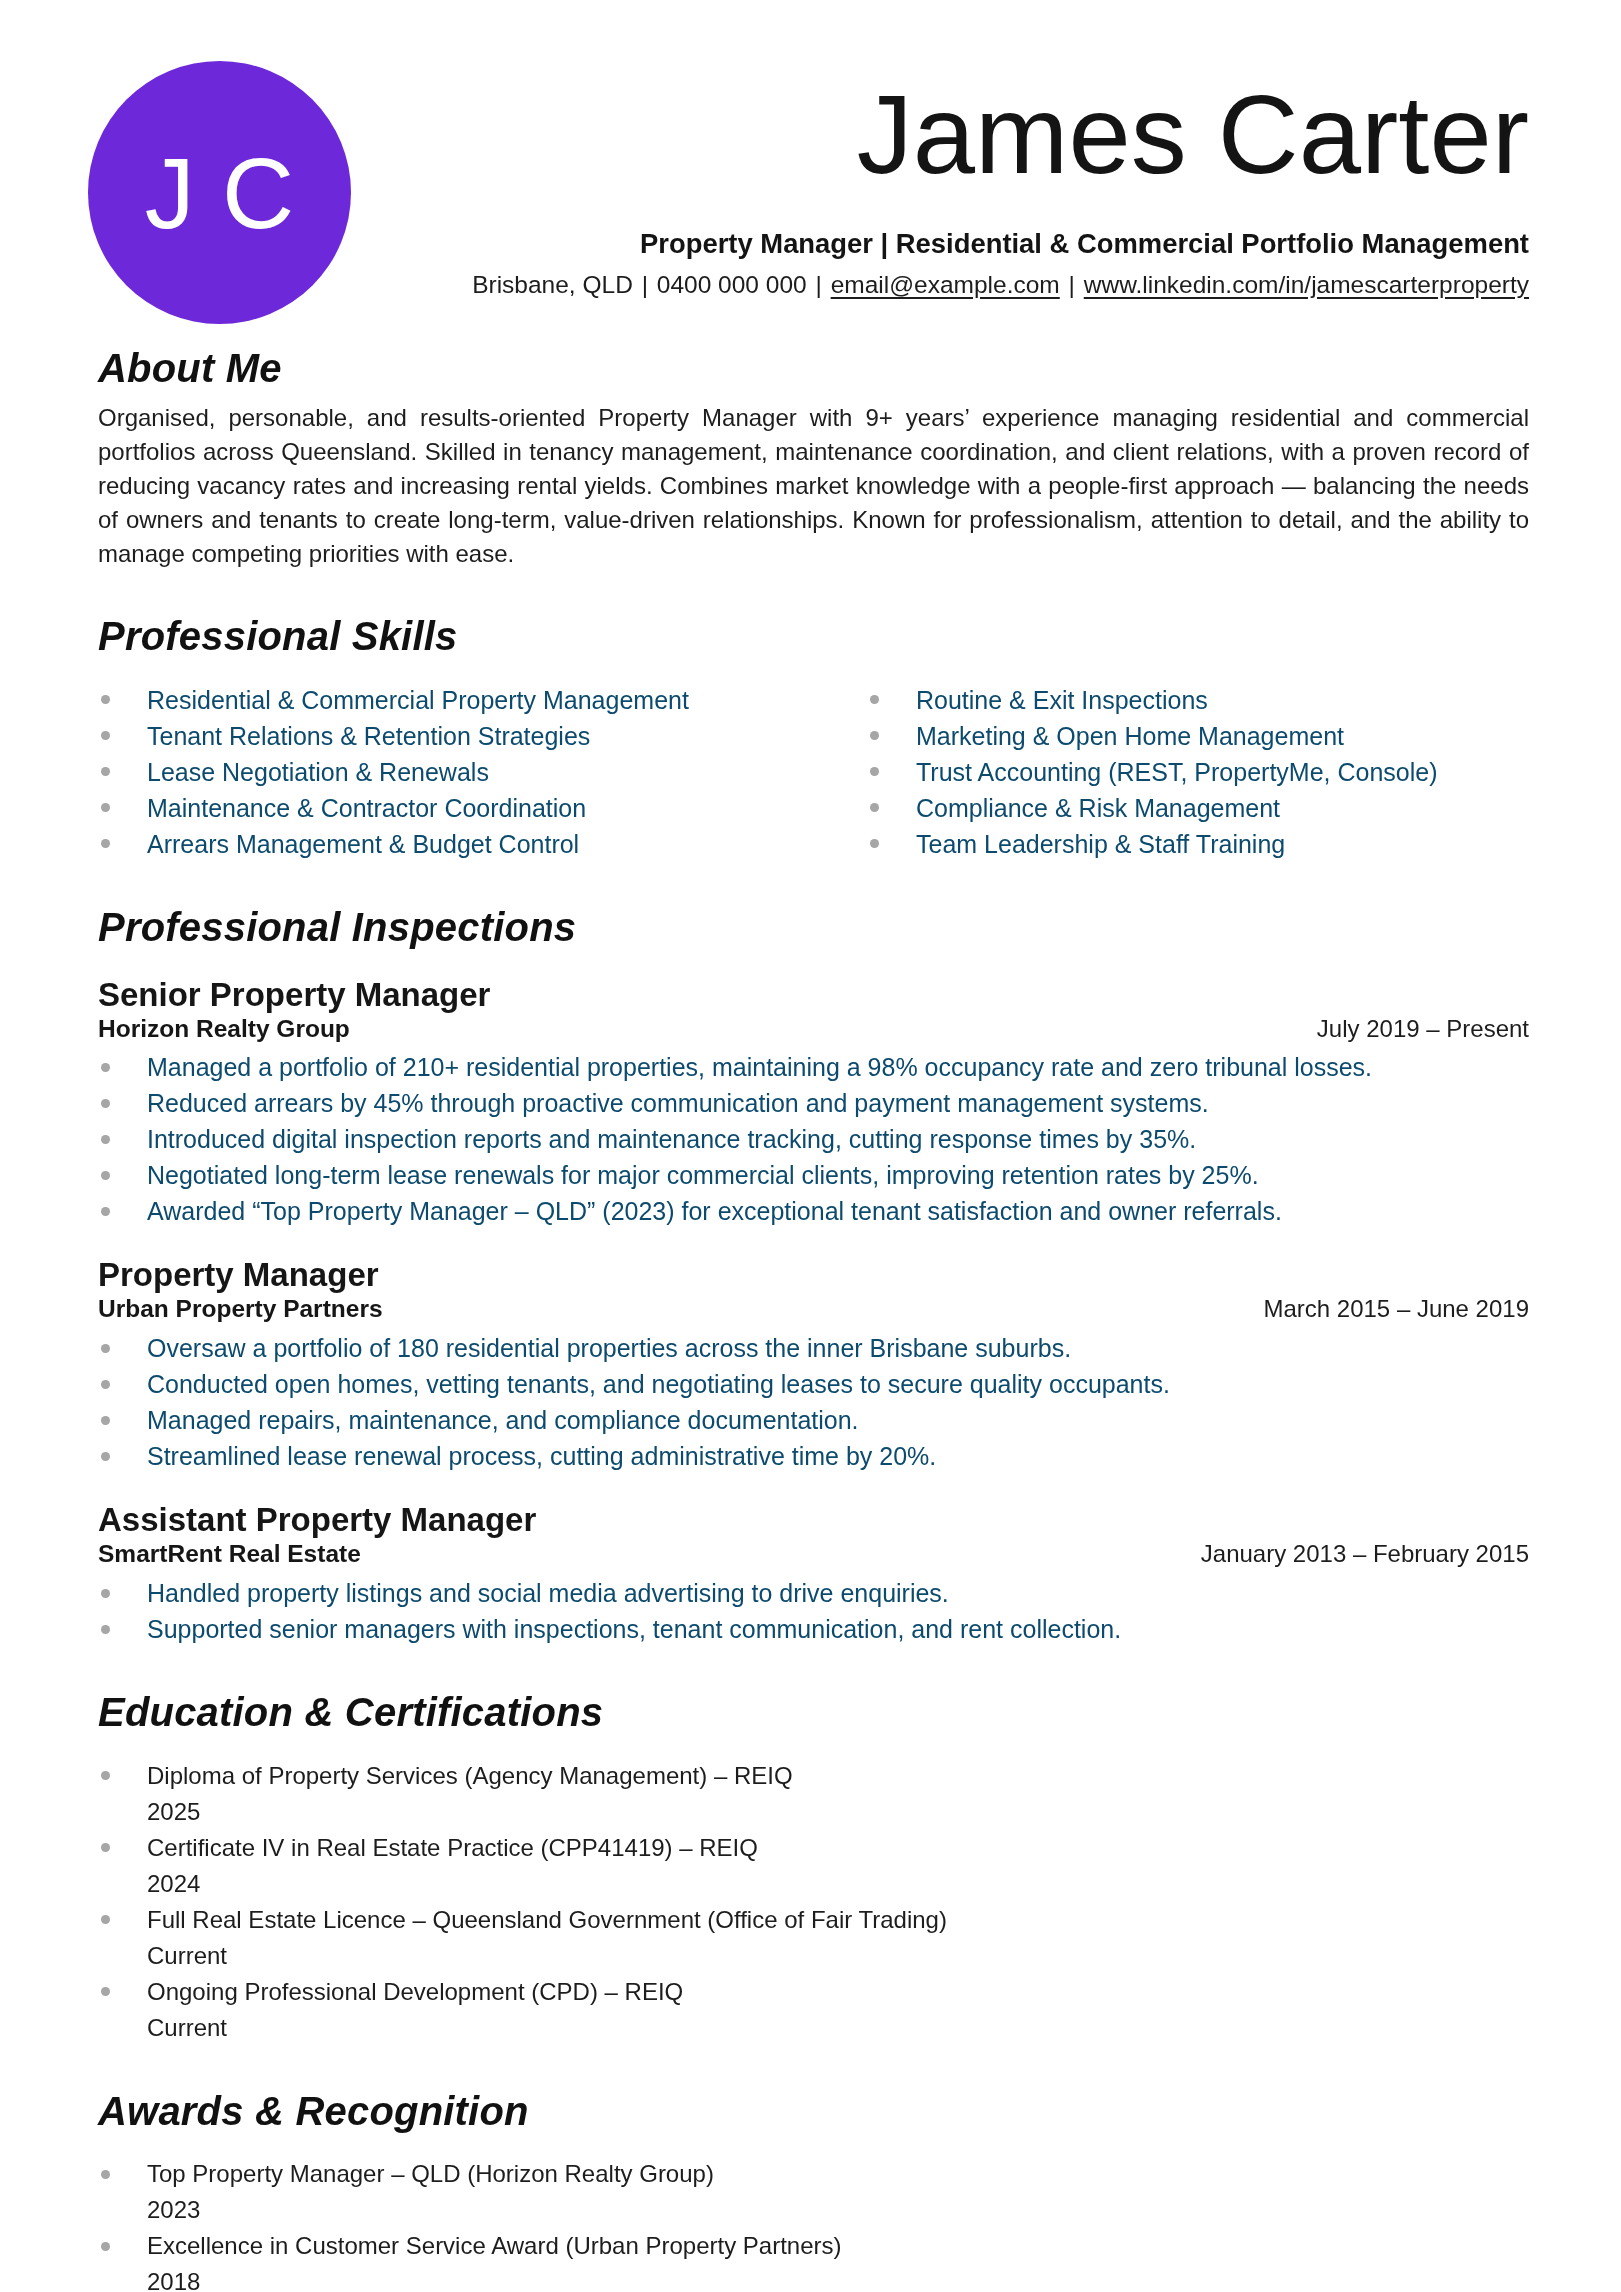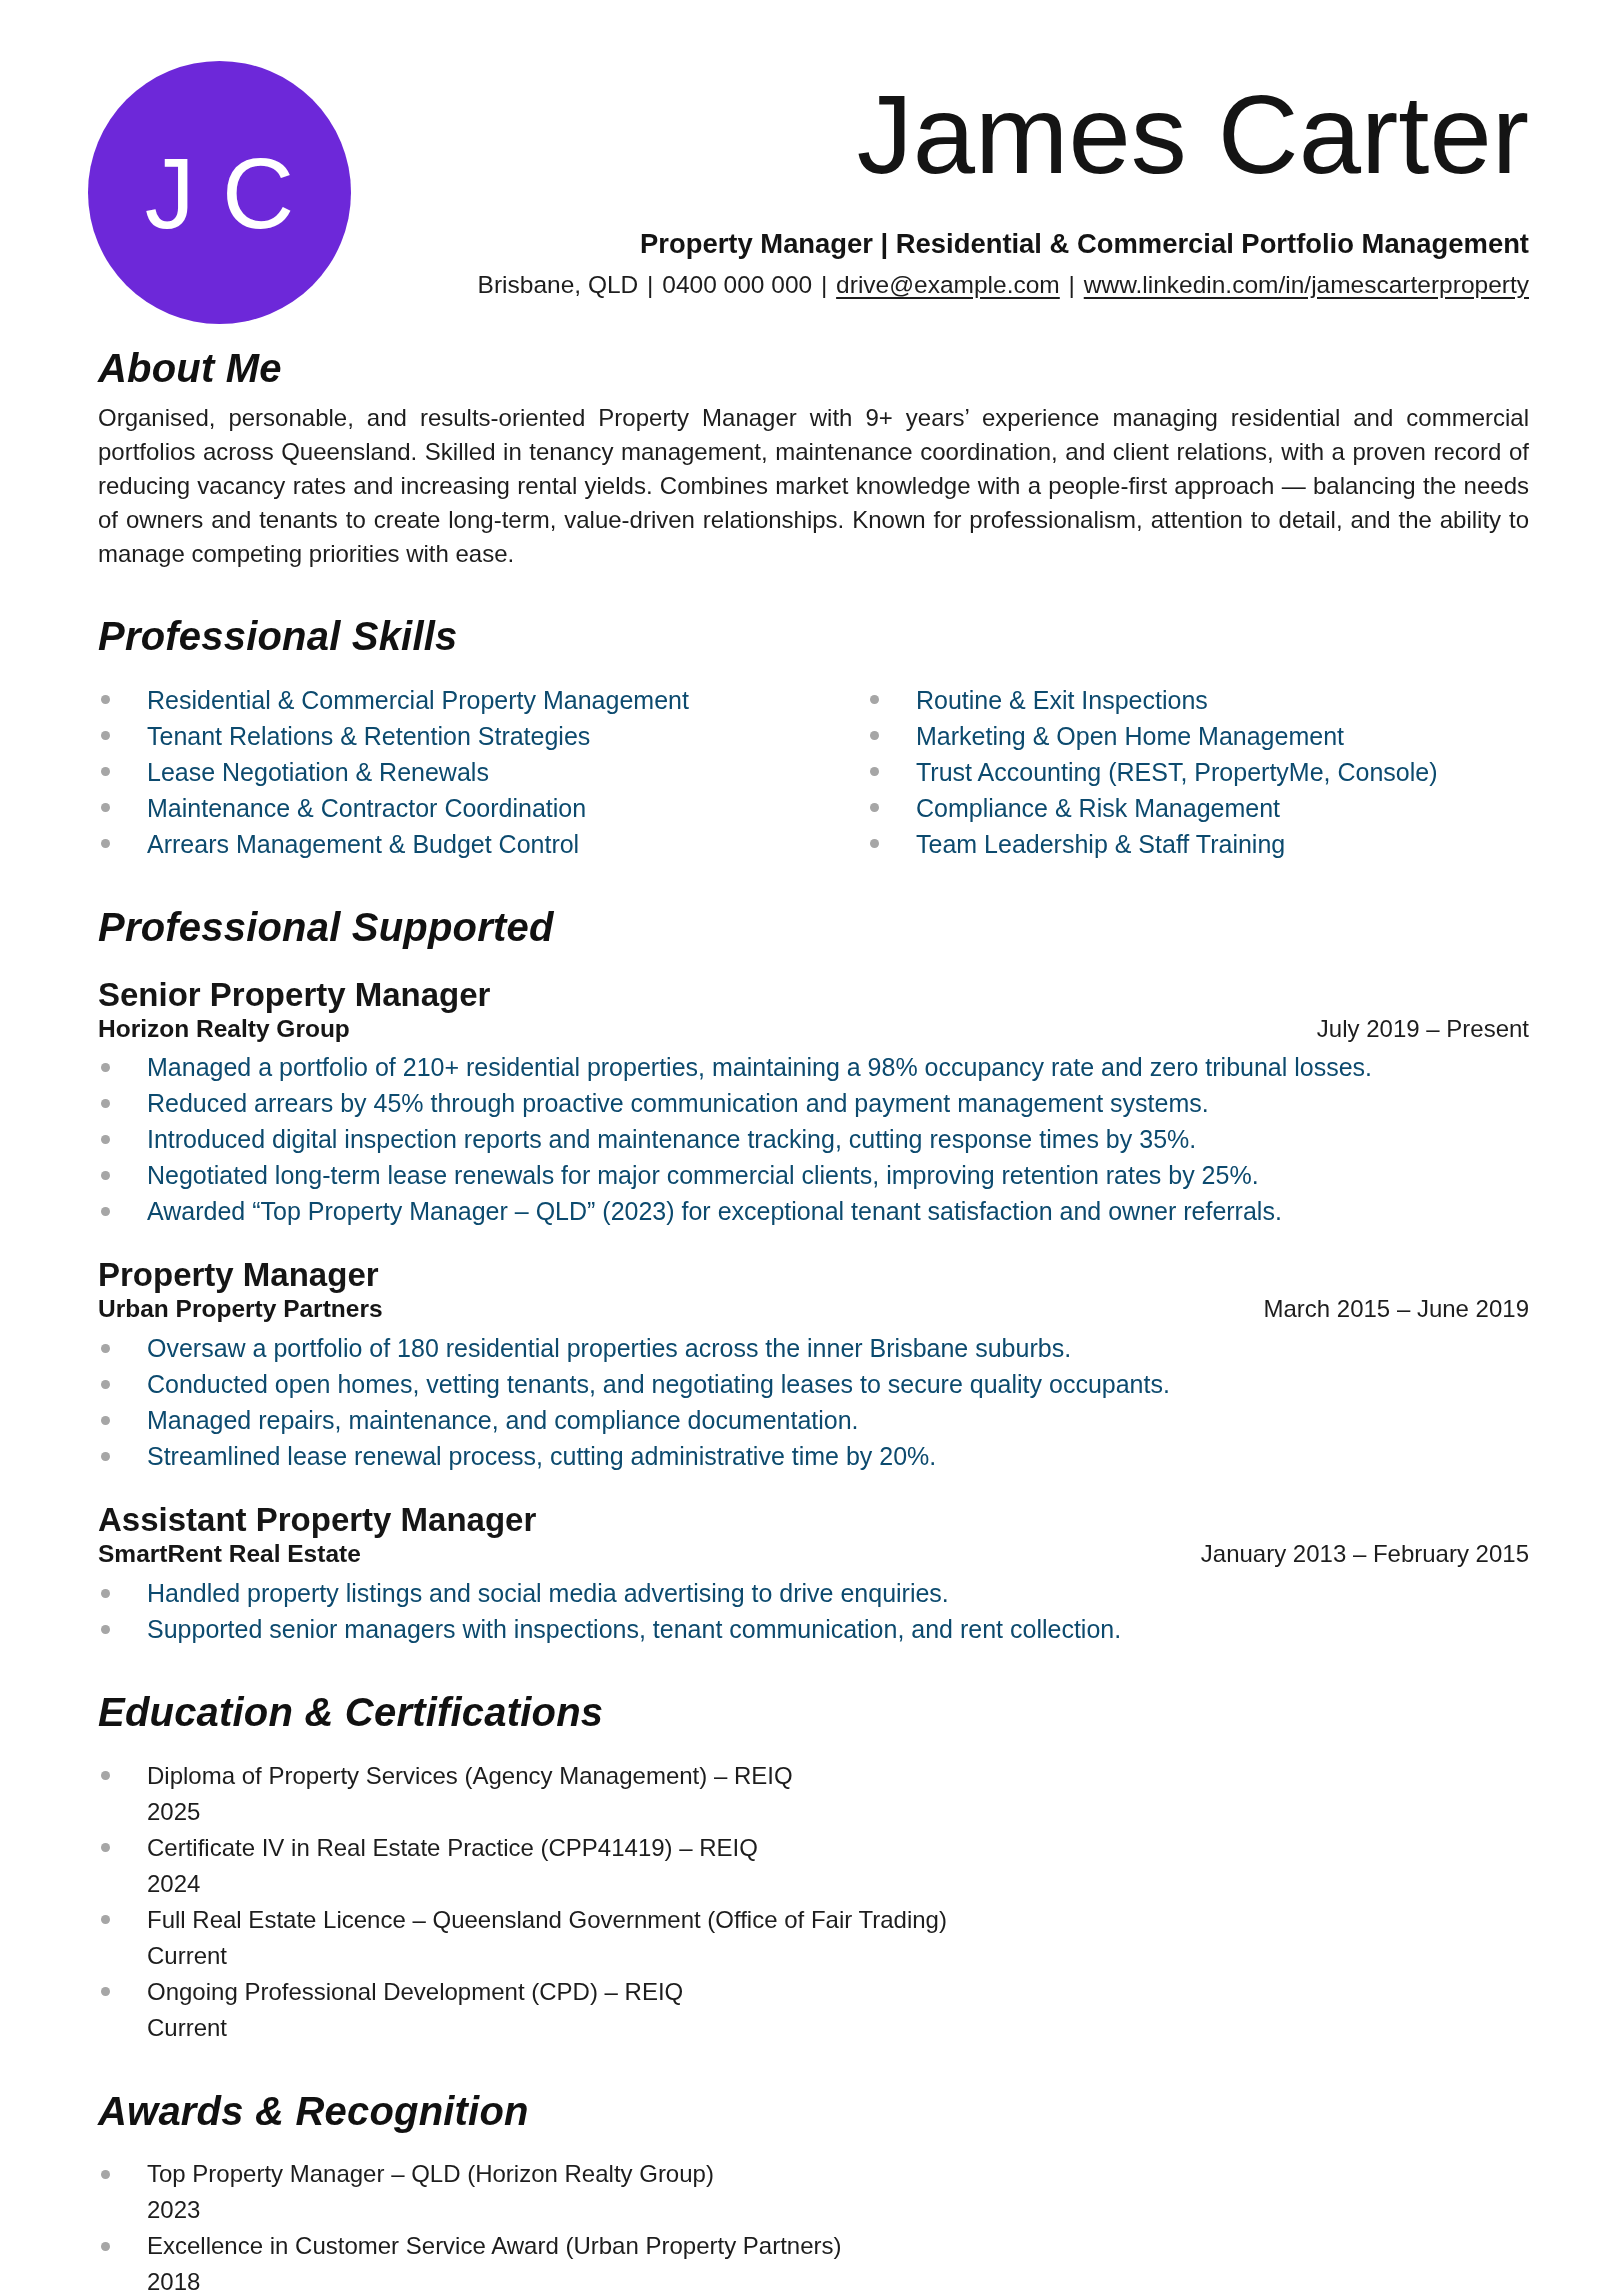--- a/index.html
+++ b/index.html
@@ -91,21 +91,21 @@
 <div class="page">
 
   <header class="header">
     <div class="avatar">
       <span class="initials">JC</span>
     </div>
     <div class="header-text">
       <h1 class="name">James Carter</h1>
       <div class="tagline">Property Manager | Residential &amp; Commercial Portfolio Management</div>
       <div class="contact">
-        <span>Brisbane, QLD</span><span class="sep">|</span><span>0400 000 000</span><span class="sep">|</span><a class="link">drive@example.com</a><span class="sep">|</span><a class="link">www.linkedin.com/in/jamescarterproperty</a>
+        <span>Brisbane, QLD</span><span class="sep">|</span><span>0400 000 000</span><span class="sep">|</span><a class="link">email@example.com</a><span class="sep">|</span><a class="link">www.linkedin.com/in/jamescarterproperty</a>
       </div>
     </div>
   </header>
 
   <section class="sec sec-about">
     <h2>About Me</h2>
     <p class="about-p">Organised, personable, and results-oriented Property Manager with 9+ years’ experience managing residential and commercial portfolios across Queensland. Skilled in tenancy management, maintenance coordination, and client relations, with a proven record of reducing vacancy rates and increasing rental yields. Combines market knowledge with a people-first approach — balancing the needs of owners and tenants to create long-term, value-driven relationships. Known for professionalism, attention to detail, and the ability to manage competing priorities with ease.</p>
   </section>
 
   <section class="sec sec-skills">
@@ -122,21 +122,21 @@
         <li class="li">Routine &amp; Exit Inspections</li>
         <li class="li">Marketing &amp; Open Home Management</li>
         <li class="li">Trust Accounting (REST, PropertyMe, Console)</li>
         <li class="li">Compliance &amp; Risk Management</li>
         <li class="li">Team Leadership &amp; Staff Training</li>
       </ul>
     </div>
   </section>
 
   <section class="sec sec-exp">
-    <h2>Professional Supported</h2>
+    <h2>Professional Inspections</h2>
 
     <article class="job">
       <div class="job-title">Senior Property Manager</div>
       <div class="job-line">
         <div class="company">Horizon Realty Group</div>
         <div class="dates">July 2019 – Present</div>
       </div>
       <ul class="list">
         <li class="li">Managed a portfolio of 210+ residential properties, maintaining a 98% occupancy rate and zero tribunal losses.</li>
         <li class="li">Reduced arrears by 45% through proactive communication and payment management systems.</li>

